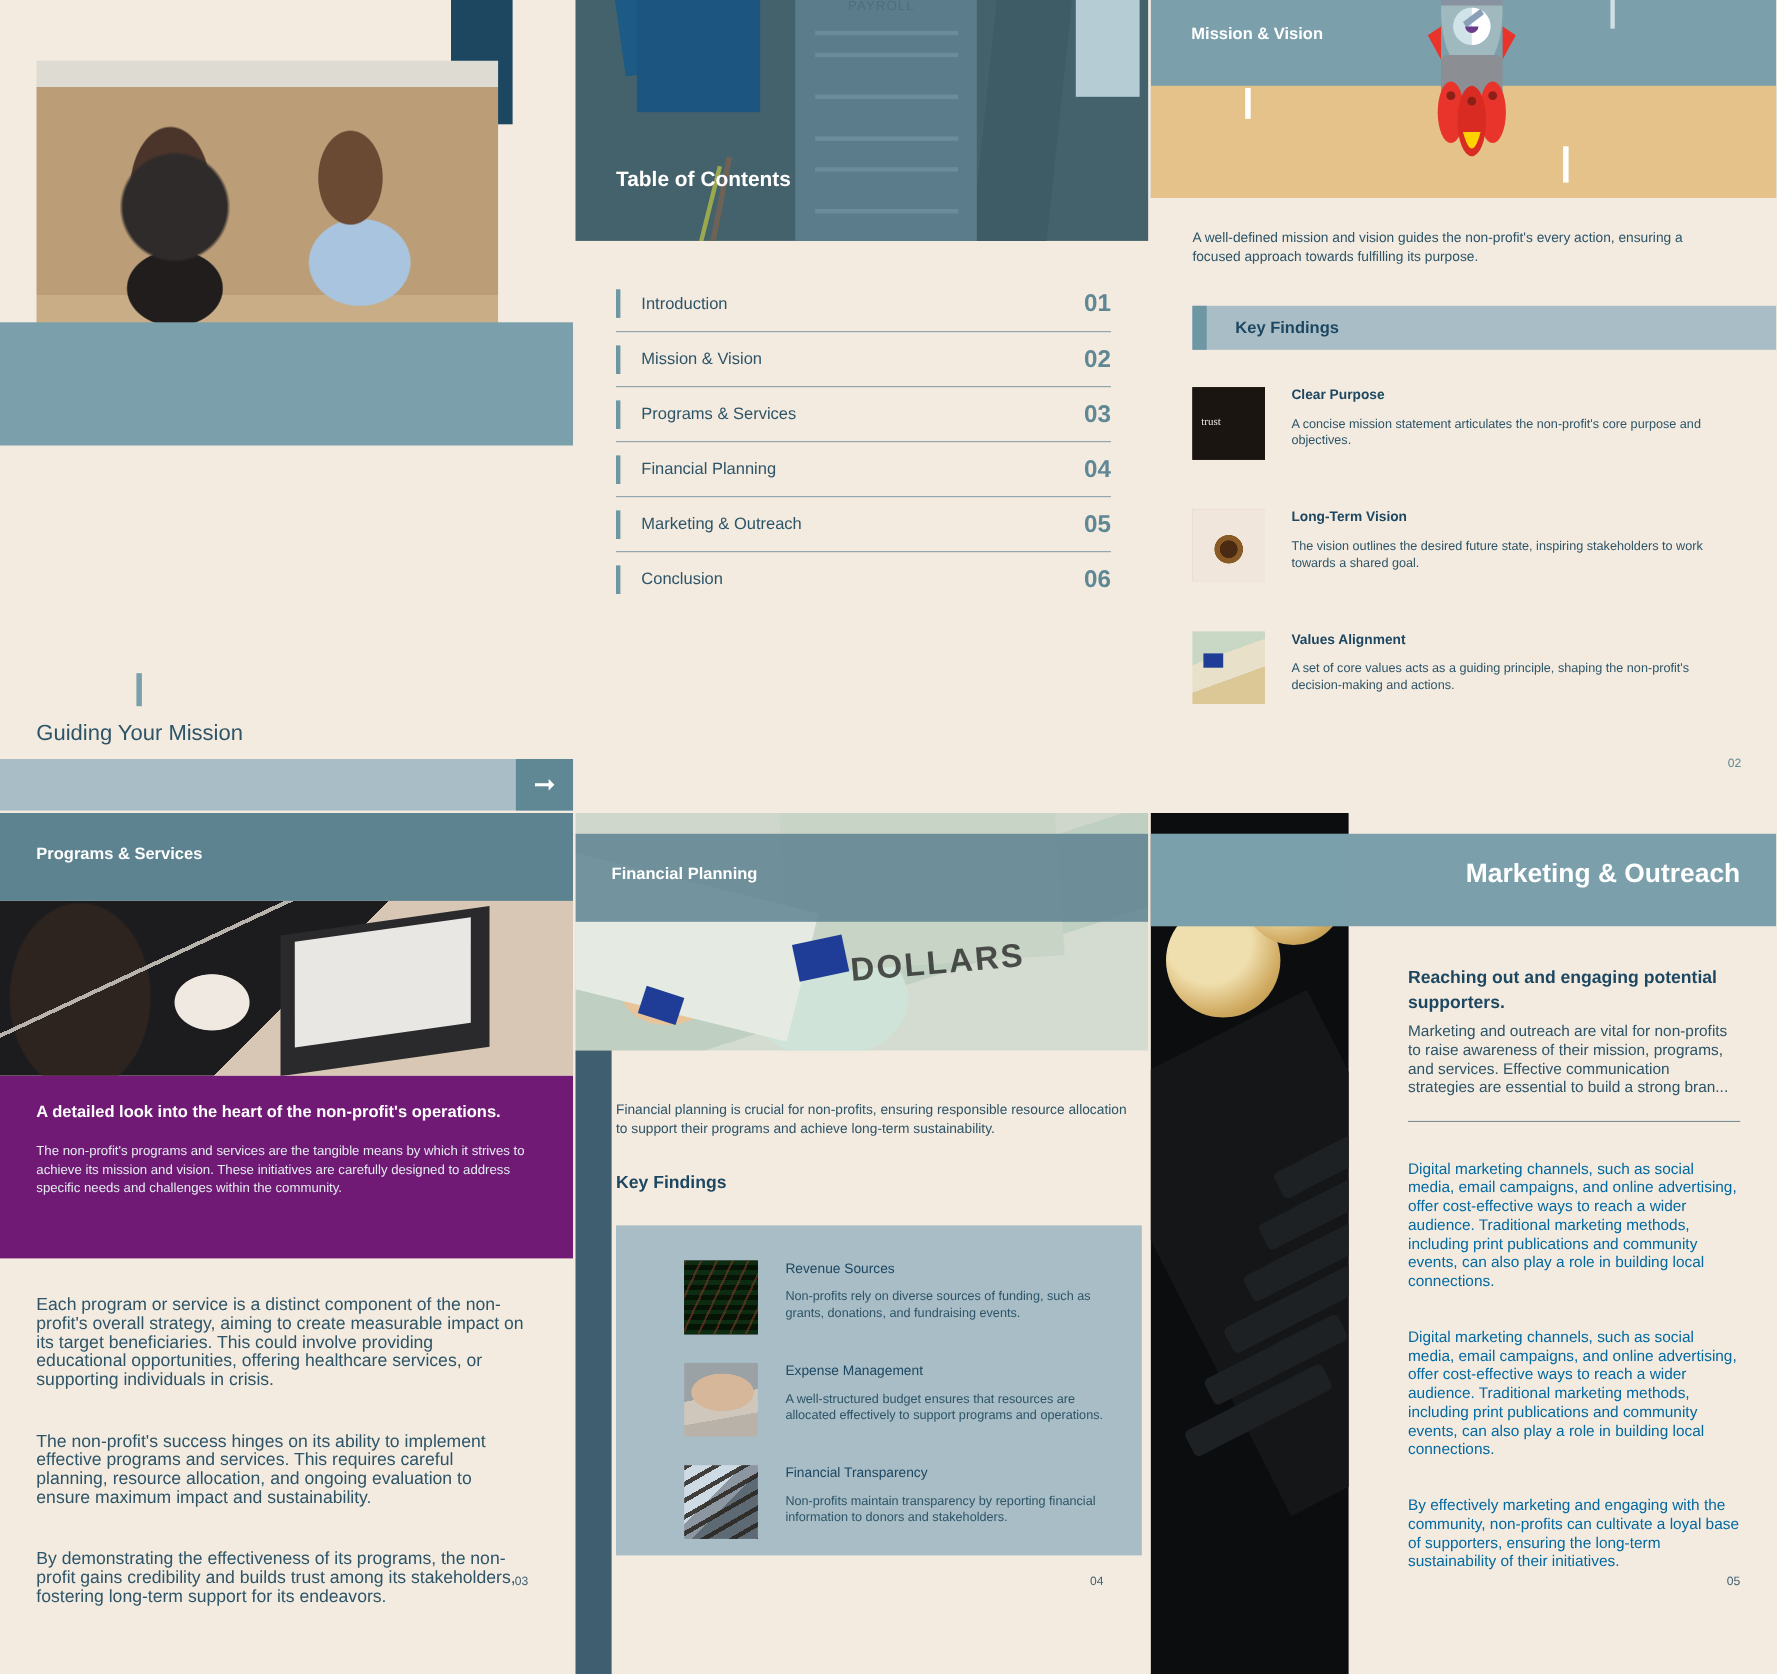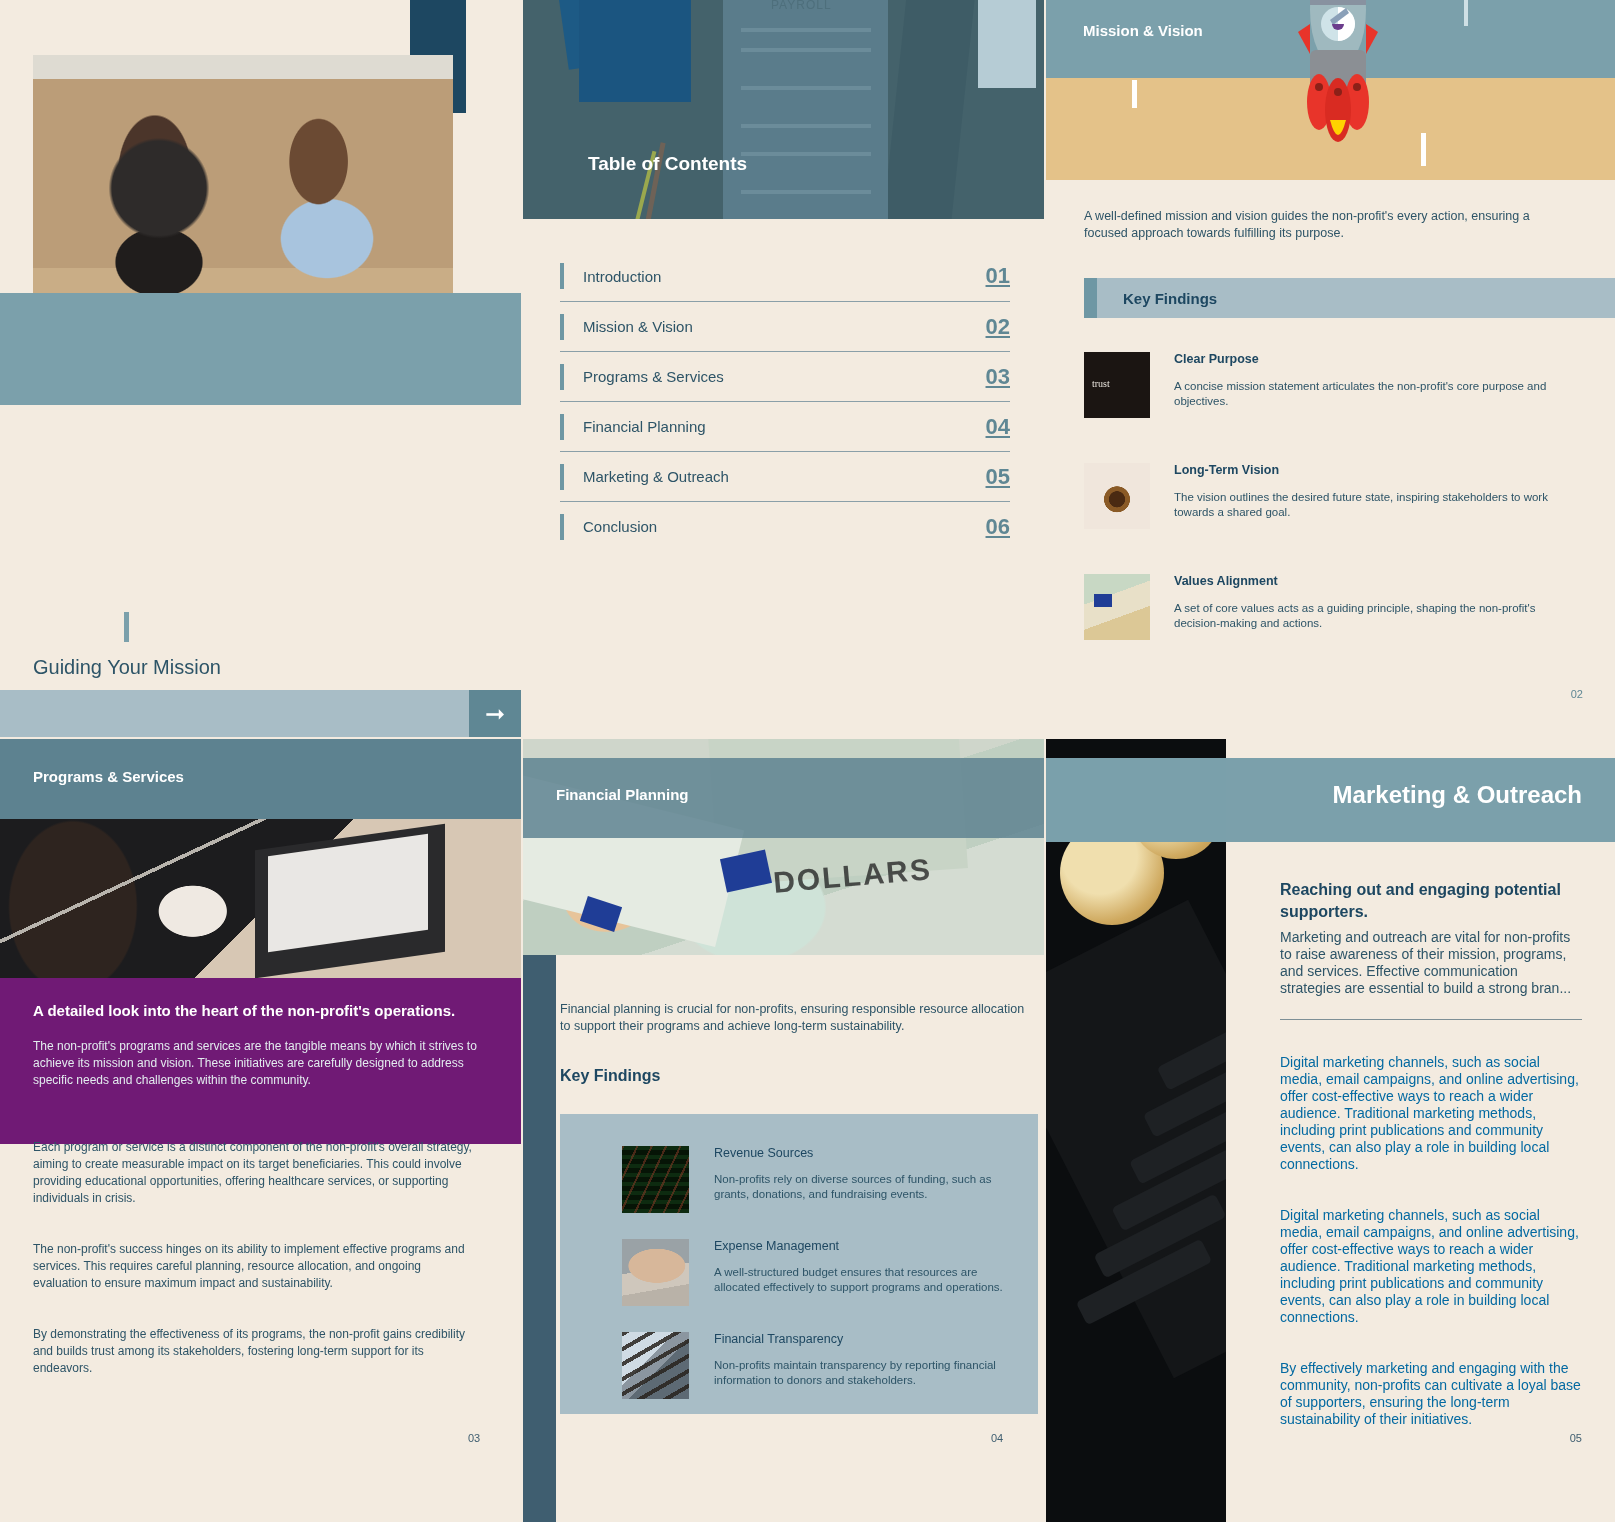--- a/index.html
+++ b/index.html
@@ -43,27 +43,27 @@
   #toc-hero { left:0; top:0; width:521px; height:219px; background:#44626b; overflow:hidden; }
   #toc-hero .doc { position:absolute; left:200px; top:-6px; width:165px; height:228px; background:#5a7c8b; }
   #toc-hero .doc .ttl { position:absolute; left:48px; top:4px; color:#4e6f7c; font-size:12px; letter-spacing:1px; }
   #toc-hero .doc .ln { position:absolute; left:18px; height:4px; width:130px; background:#6b8c9a; }
   #toc-hero .folder1 { position:absolute; left:40px; top:-14px; width:115px; height:76px; background:#1d5a85; transform:rotate(-8deg); }
   #toc-hero .folder2 { position:absolute; left:56px; top:-4px; width:112px; height:106px; background:#1b5580; }
   #toc-hero .sheetR { position:absolute; left:372px; top:-8px; width:68px; height:232px; background:#3e5c66; transform:rotate(6deg); }
   #toc-hero .sheetR2 { position:absolute; left:455px; top:-4px; width:58px; height:92px; background:#b6ccd5; }
   #toc-hero .pencil { position:absolute; left:130px; top:142px; width:5px; height:80px; background:#6e6257; transform:rotate(11deg); }
   #toc-hero .pencil2 { position:absolute; left:120px; top:150px; width:4px; height:78px; background:#9aa84e; transform:rotate(14deg); }
-  #toc-title { position:absolute; left:37px; top:153px; color:#fff; font-size:19px; font-weight:700;margin-left:28px; }
+  #toc-title { position:absolute; left:37px; top:153px; color:#fff; font-size:19px; font-weight:700; }
   #toc-list { left:37px; top:251px; width:450px; }
   .toc-row { display:flex; align-items:center; height:50px; position:relative; }
   .toc-row + .toc-row { border-top:1px solid #8a9fa8; }
   .toc-tick { width:4px; height:26px; background:#6e97a4; margin-right:19px; }
   .toc-label { flex:1; color:#2d5467; font-size:15px; }
-  .toc-num { color:#5f8794; font-size:22px; font-weight:700;text-decoration:underline; }
+  .toc-num { color:#5f8794; font-size:22px; font-weight:700; }
 
   
   #slide-mv { left:1046px; top:0; width:569px; height:737px; background:#f3ebe0; overflow:hidden; }
   #mv-hero { left:0; top:0; width:569px; height:180px; background:#7ba0ab; overflow:hidden; }
   #mv-hero .sand { position:absolute; left:0; top:78px; width:569px; height:102px; background:#e4c289; }
   #mv-hero .post1 { position:absolute; left:86px; top:80px; width:5px; height:28px; background:#fff; }
   #mv-hero .post2 { position:absolute; left:375px; top:133px; width:5px; height:33px; background:#fff; }
   #mv-hero .post3 { position:absolute; left:418px; top:0px; width:4px; height:26px; background:#cfe0e5; }
   #mv-rocket { position:absolute; left:250px; top:-38px; width:84px; height:215px; }
   #mv-title { position:absolute; left:37px; top:22px; color:#fff; font-size:15px; font-weight:600; }
@@ -89,21 +89,21 @@
       radial-gradient(ellipse 90px 120px at 14% 55%, #2e241f 0 70%, transparent 72%),
       radial-gradient(ellipse 48px 36px at 37% 58%, #efe9e2 0 70%, transparent 72%),
       linear-gradient(135deg, #1c1c1e 44% 52%, transparent 52%),
       linear-gradient(180deg,#d7c7b4 0 100%); }
   #ps-photo .laptop { position:absolute; left:255px; top:18px; width:190px; height:128px; background:#2a2a2c; transform:skewY(-8deg); }
   #ps-photo .screen { position:absolute; left:268px; top:26px; width:160px; height:96px; background:#e9e7e4; transform:skewY(-8deg); }
   #ps-dark { left:0; top:239px; width:521px; height:166px; background:#701a75; }
   #ps-lead { position:absolute; left:33px; top:22px; width:455px; color:#fff; font-size:15px; font-weight:700; line-height:21px; }
   #ps-leadp { position:absolute; left:33px; top:60px; width:445px; color:#e3ecef; font-size:12px; line-height:17px; }
   #ps-body { left:33px; top:400px; width:445px; }
-  .ps-p { color:#2d5467; font-size:12px; line-height:17px; margin-bottom:34px; }
+  .ps-p { color:#2d5467; font-size:16px; line-height:17px; margin-bottom:34px;margin-top:39px; }
   #ps-pageno { position:absolute; left:468px; top:693px; color:#3f5e70; font-size:11px; }
 
   
   #slide-fp { left:523px; top:739px; width:521px; height:783px; background:#f3ebe0; overflow:hidden; }
   #fp-photo { left:0; top:0; width:521px; height:216px; overflow:hidden;
     background:
       radial-gradient(ellipse 120px 90px at 44% 78%, #cfe3d8 0 60%, transparent 62%),
       radial-gradient(ellipse 70px 54px at 16% 74%, #e7c49a 0 60%, transparent 62%),
       linear-gradient(162deg,#cfd6cb 0 42%, #bfcfc1 42% 66%, #d4dcd2 66% 100%); }
   #fp-photo .bill1 { position:absolute; left:190px; top:-12px; width:250px; height:150px; background:#c8d4c6; transform:rotate(-4deg); }

